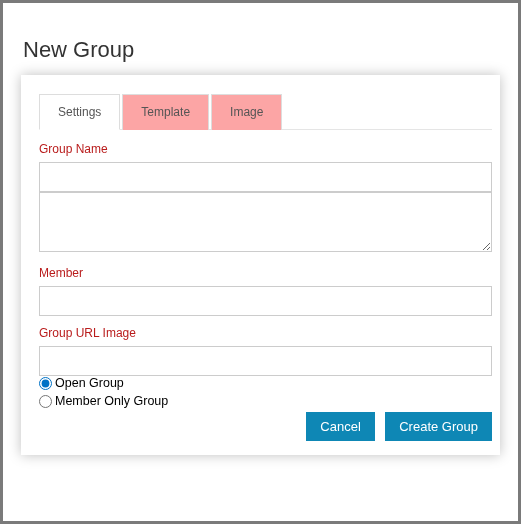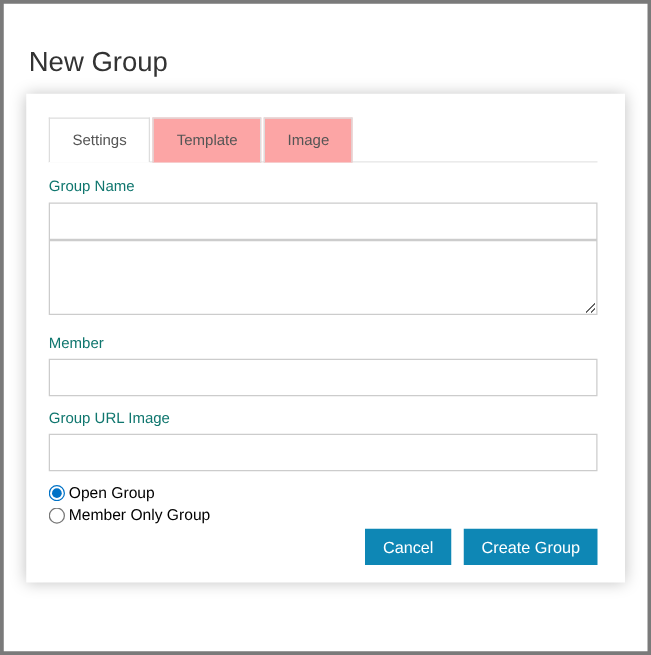--- a/index.html
+++ b/index.html
@@ -17,21 +17,21 @@
   }
   .page-title {
     font-size: 22px;
     font-weight: 300;
     color: #333;
     margin: 22px 0 12px 2px;
   }
   .panel {
     background: #fff;
     box-shadow: 0 0 12px rgba(0,0,0,0.25);
-    padding: 18px 22px 14px 18px;
+    padding: 18px 8px 14px 18px;
   }
   .tabs {
     display: flex;
     border-bottom: 1px solid #e5e5e5;
     margin-bottom: 12px;
   }
   .tab {
     font-size: 12px;
     color: #555;
     padding: 10px 18px;
@@ -42,41 +42,40 @@
     cursor: pointer;
     position: relative;
     top: 1px;
   }
   .tab.active {
     background: #fff;
     border-bottom: 1px solid #fff;
   }
   .field-label {
     font-size: 12px;
-    color: #0f766e;
+    color: #b91c1c;
     margin-bottom: 6px;
     margin-top: 10px;
   }
   .text-input {
     width: 100%;
     height: 30px;
     border: 1px solid #ccc;
     padding: 4px 6px;
     font-size: 13px;
   }
   .textarea-input {
     width: 100%;
     height: 60px;
     border: 1px solid #ccc;
     padding: 4px 6px;
     font-size: 13px;
     resize: both;
   }
   .radio-row {
-    margin-top: 10px;
     font-size: 12.5px;
     color: #000;
   }
   .radio-row label {
     display: flex;
     align-items: center;
     margin-bottom: 4px;
     cursor: pointer;
   }
   .radio-row input[type=radio] {

